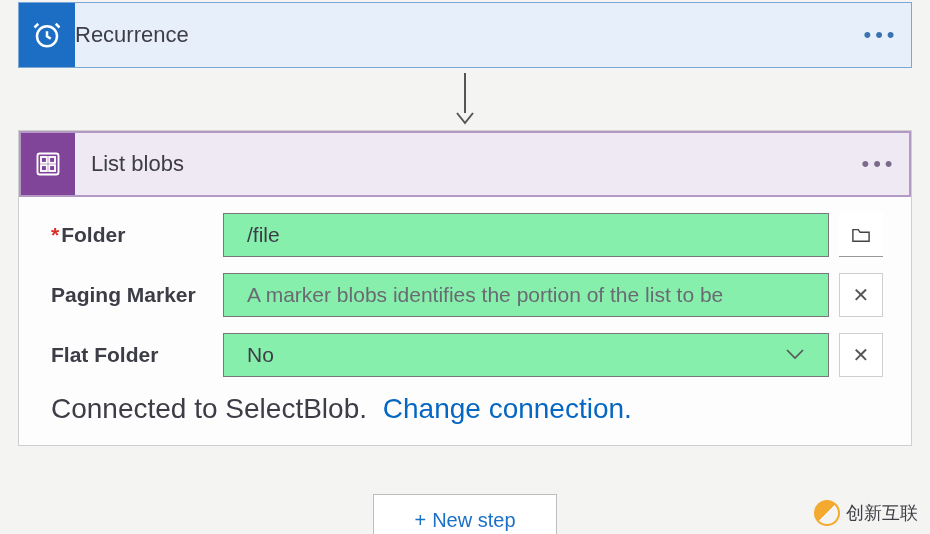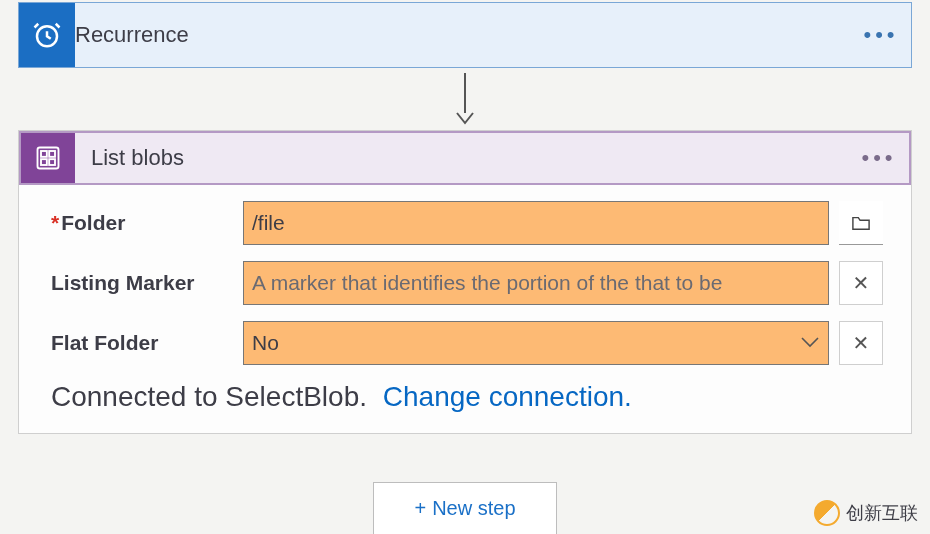--- a/index.html
+++ b/index.html
@@ -60,21 +60,21 @@
 
   
   .card-action {
     border: 1px solid #cfcfcf;
     background: #fdfdfd;
     width: 100%;
   }
   .card-action .header {
     display: flex;
     align-items: stretch;
-    height: 54px;
+    height: 66px;
     background: #efe9f3;
     border: 2px solid #b499c4;
   }
   .card-action .header .icon-box {
     width: 54px;
     background: #804498;
     display: flex;
     align-items: center;
     justify-content: center;
   }
@@ -116,29 +116,28 @@
   .row .label .req { color: #d93025; margin-right: 2px; }
   .row .field {
     flex: 1;
     display: flex;
     align-items: stretch;
     gap: 10px;
   }
   .input-box {
     flex: 1;
     border: 1px solid #777;
-    background: #fdba74;
+    background: #86efac;
     height: 44px;
-    padding: 6px 8px;
+    padding: 6px 23px;
     font-size: 21px;
     color: #3d3d47;
     display: flex;
     align-items: center;
     justify-content: space-between;
-    margin-left: 20px;
   }
   .input-box.placeholder { color: #6a6a72; }
   .input-box .chev { color: #555; font-size: 16px; }
   .picker-btn {
     width: 44px;
     height: 44px;
     border: 1px solid #999;
     border-top: none; border-left: none; border-right: none;
     background: #fff;
     display: flex;
@@ -256,24 +255,24 @@
         </div>
         <div class="picker-btn">
           <svg width="22" height="18" viewBox="0 0 24 20" stroke-width="1.6">
             <path d="M3 4h6l2 3h10v10H3z"></path>
           </svg>
         </div>
       </div>
     </div>
 
     <div class="row">
-      <div class="label">Listing Marker</div>
+      <div class="label">Paging Marker</div>
       <div class="field">
         <div class="input-box placeholder">
-          <span>A marker that identifies the portion of the that to be</span>
+          <span>A marker blobs identifies the portion of the list to be</span>
         </div>
         <div class="clear-btn">✕</div>
       </div>
     </div>
 
     <div class="row">
       <div class="label">Flat Folder</div>
       <div class="field">
         <div class="input-box">
           <span>No</span>

